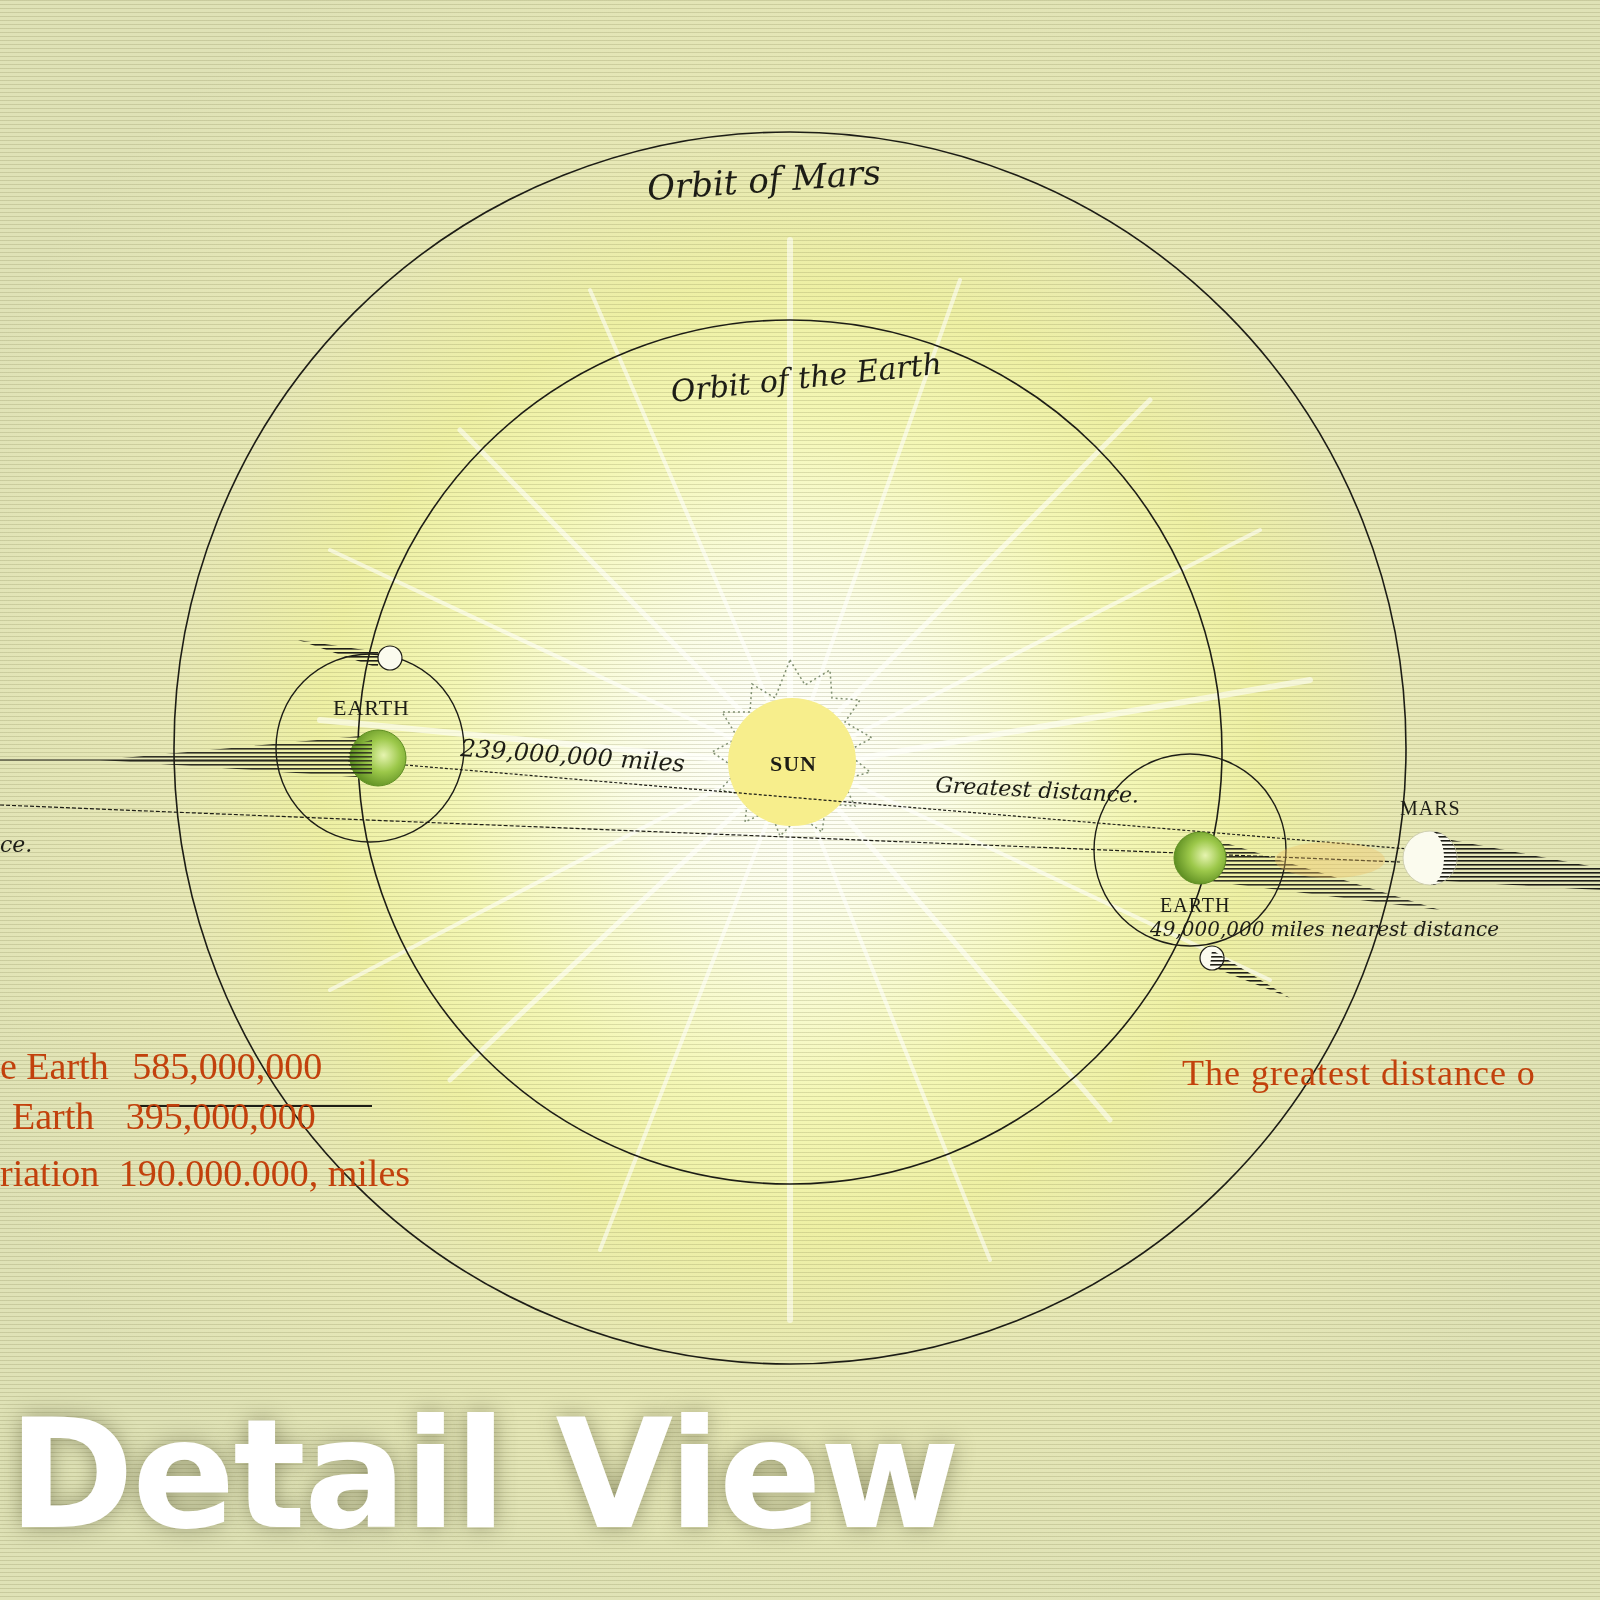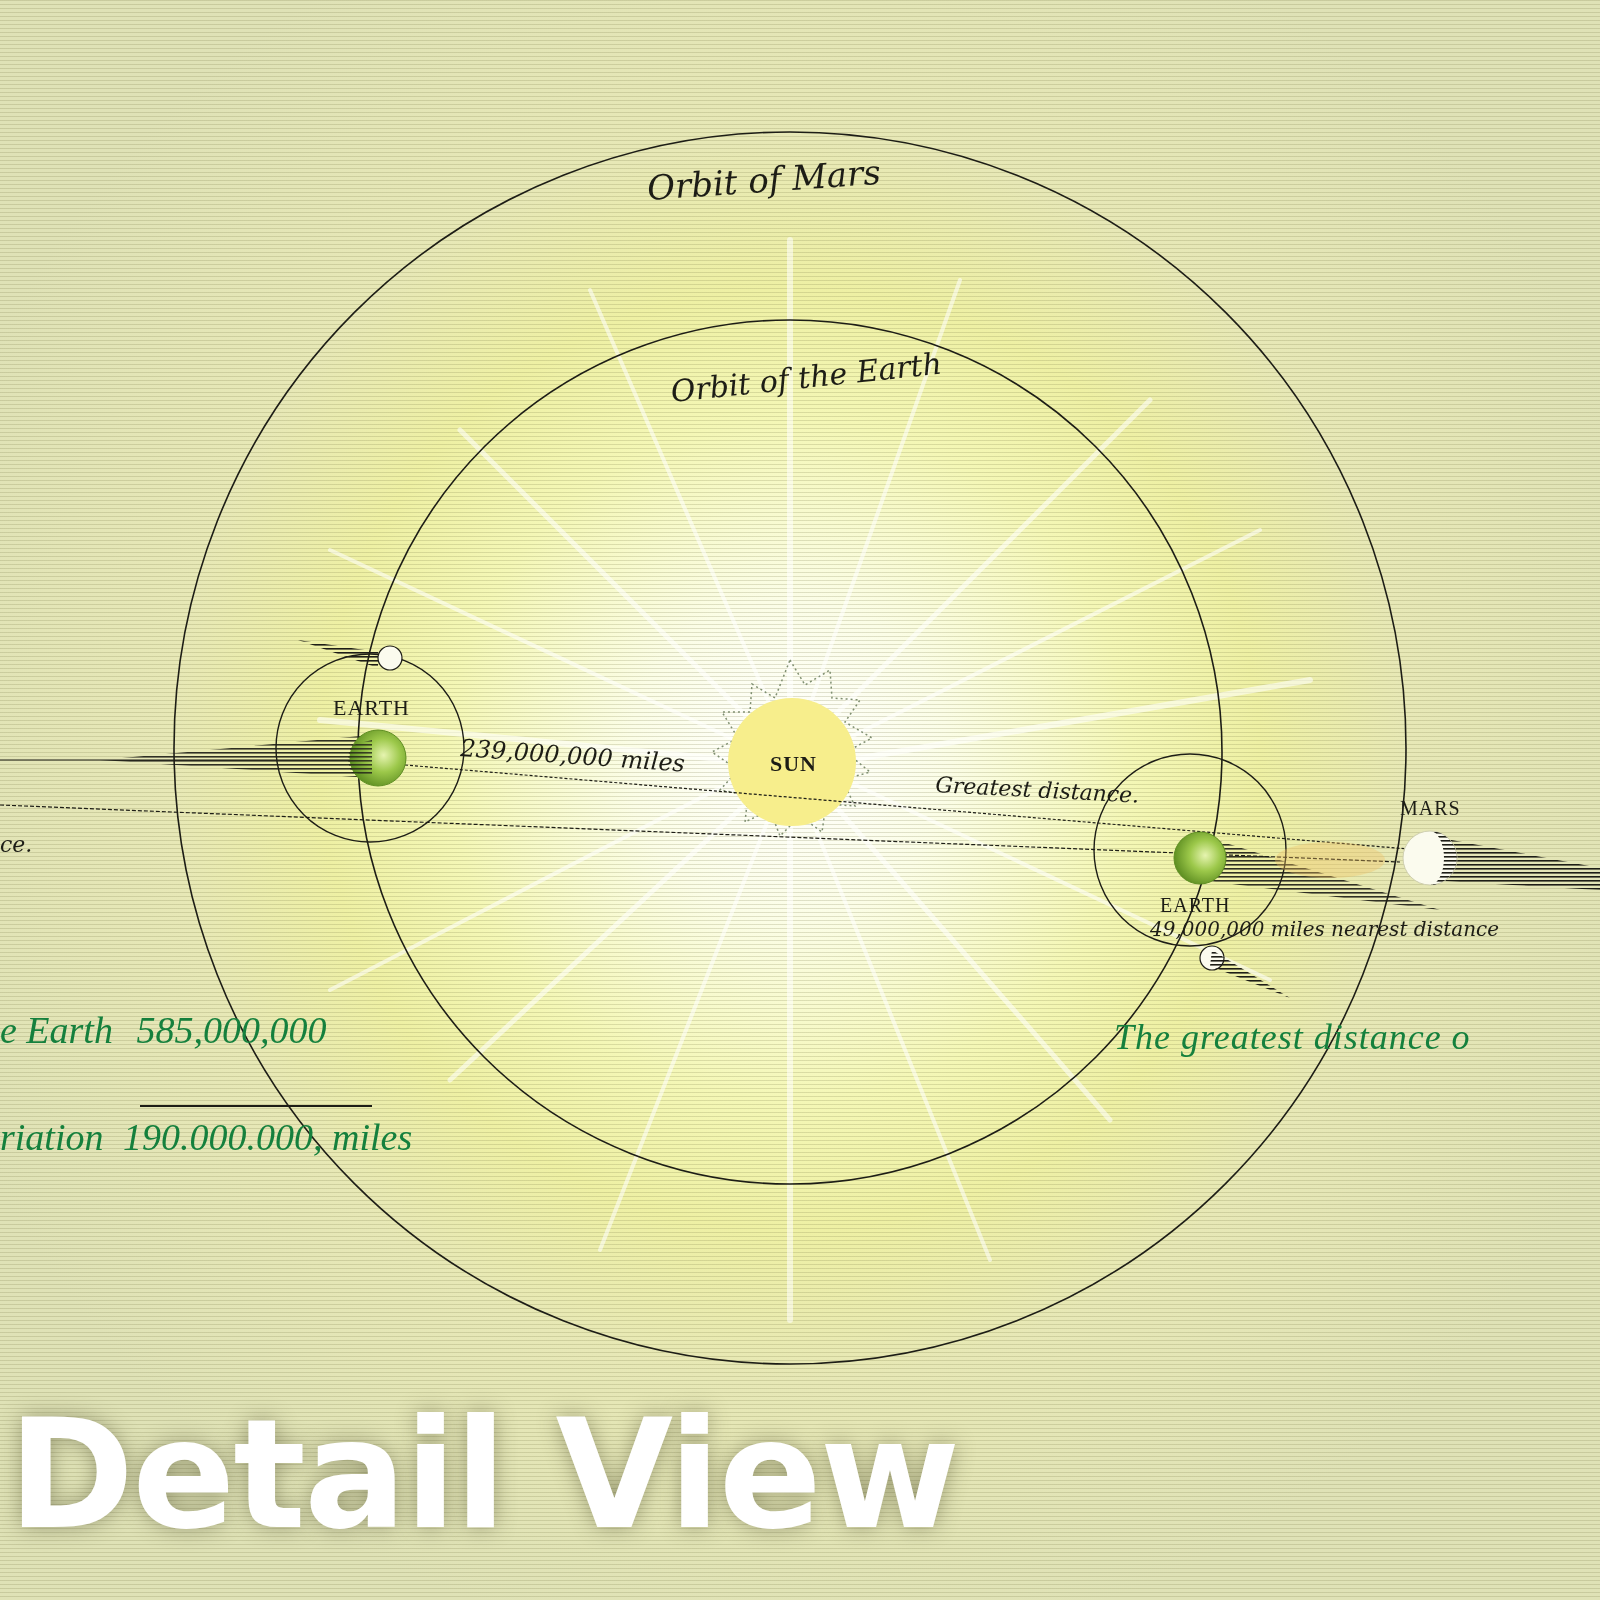--- a/index.html
+++ b/index.html
@@ -12,22 +12,23 @@
   .paper {
     position:absolute; inset:0;
     background:
       repeating-linear-gradient(180deg, rgba(120,120,70,0.22) 0px, rgba(120,120,70,0.22) 1px, rgba(255,255,230,0) 1px, rgba(255,255,230,0) 4px),
       radial-gradient(circle at 790px 760px, #ffffff 0px, #fbfde6 160px, #f4f7b6 340px, #eef0a4 470px, #e7e8b6 620px, #dfe2b6 900px);
   }
   svg { position:absolute; left:0; top:0; }
   .script { font-family:"DejaVu Serif", serif; font-style:italic; fill:#1d1d16; }
   .caps { font-family:"Liberation Serif", serif; fill:#1d1d16; letter-spacing:1px; }
   .sheet-text {
-    position:absolute; font-family:"Liberation Serif", serif; font-style:italic; color:#15803d;
+    position:absolute; font-family:"Liberation Serif", serif; color:#c2410c;
     white-space:nowrap;
+    margin-top:36px;
   }
   .detail-view {
     position:absolute; left:8px; top:1386px;
     font-family:"DejaVu Sans", sans-serif; font-weight:bold;
     font-size:152px; color:#ffffff; letter-spacing:-2px;
     text-shadow: 0 0 22px rgba(70,70,40,0.45);
     white-space:nowrap;
     text-align:center;
   }
 </style>
@@ -120,21 +121,25 @@
     <text class="script" font-size="20" x="1150" y="936">49,000,000 miles nearest distance</text>
     <text class="script" font-size="22" x="0" y="852">ce.</text>
 
     <line x1="140" y1="1106" x2="372" y2="1106" stroke="#1d1d16" stroke-width="2"></line>
   </svg>
 
   <div class="sheet-text" style="left:0; top:1008px; font-size:38px;">
     <span>e Earth</span>
     <span style="margin-left:14px;">585,000,000</span>
   </div>
+  <div class="sheet-text" style="left:12px; top:1058px; font-size:38px;">
+    <span>Earth</span>
+    <span style="margin-left:22px;">395,000,000</span>
+  </div>
   <div class="sheet-text" style="left:0; top:1115px; font-size:38px;">
     <span>riation</span>
     <span style="margin-left:10px;">190.000.000, miles</span>
   </div>
 
-  <div class="sheet-text" style="left:1114px; top:1016px; font-size:36px; letter-spacing:1px;">The greatest distance o</div>
+  <div class="sheet-text" style="left:1182px; top:1016px; font-size:36px; letter-spacing:1px;">The greatest distance o</div>
 
   <div class="detail-view">Detail View</div>
 </div>
 
 </body></html>

